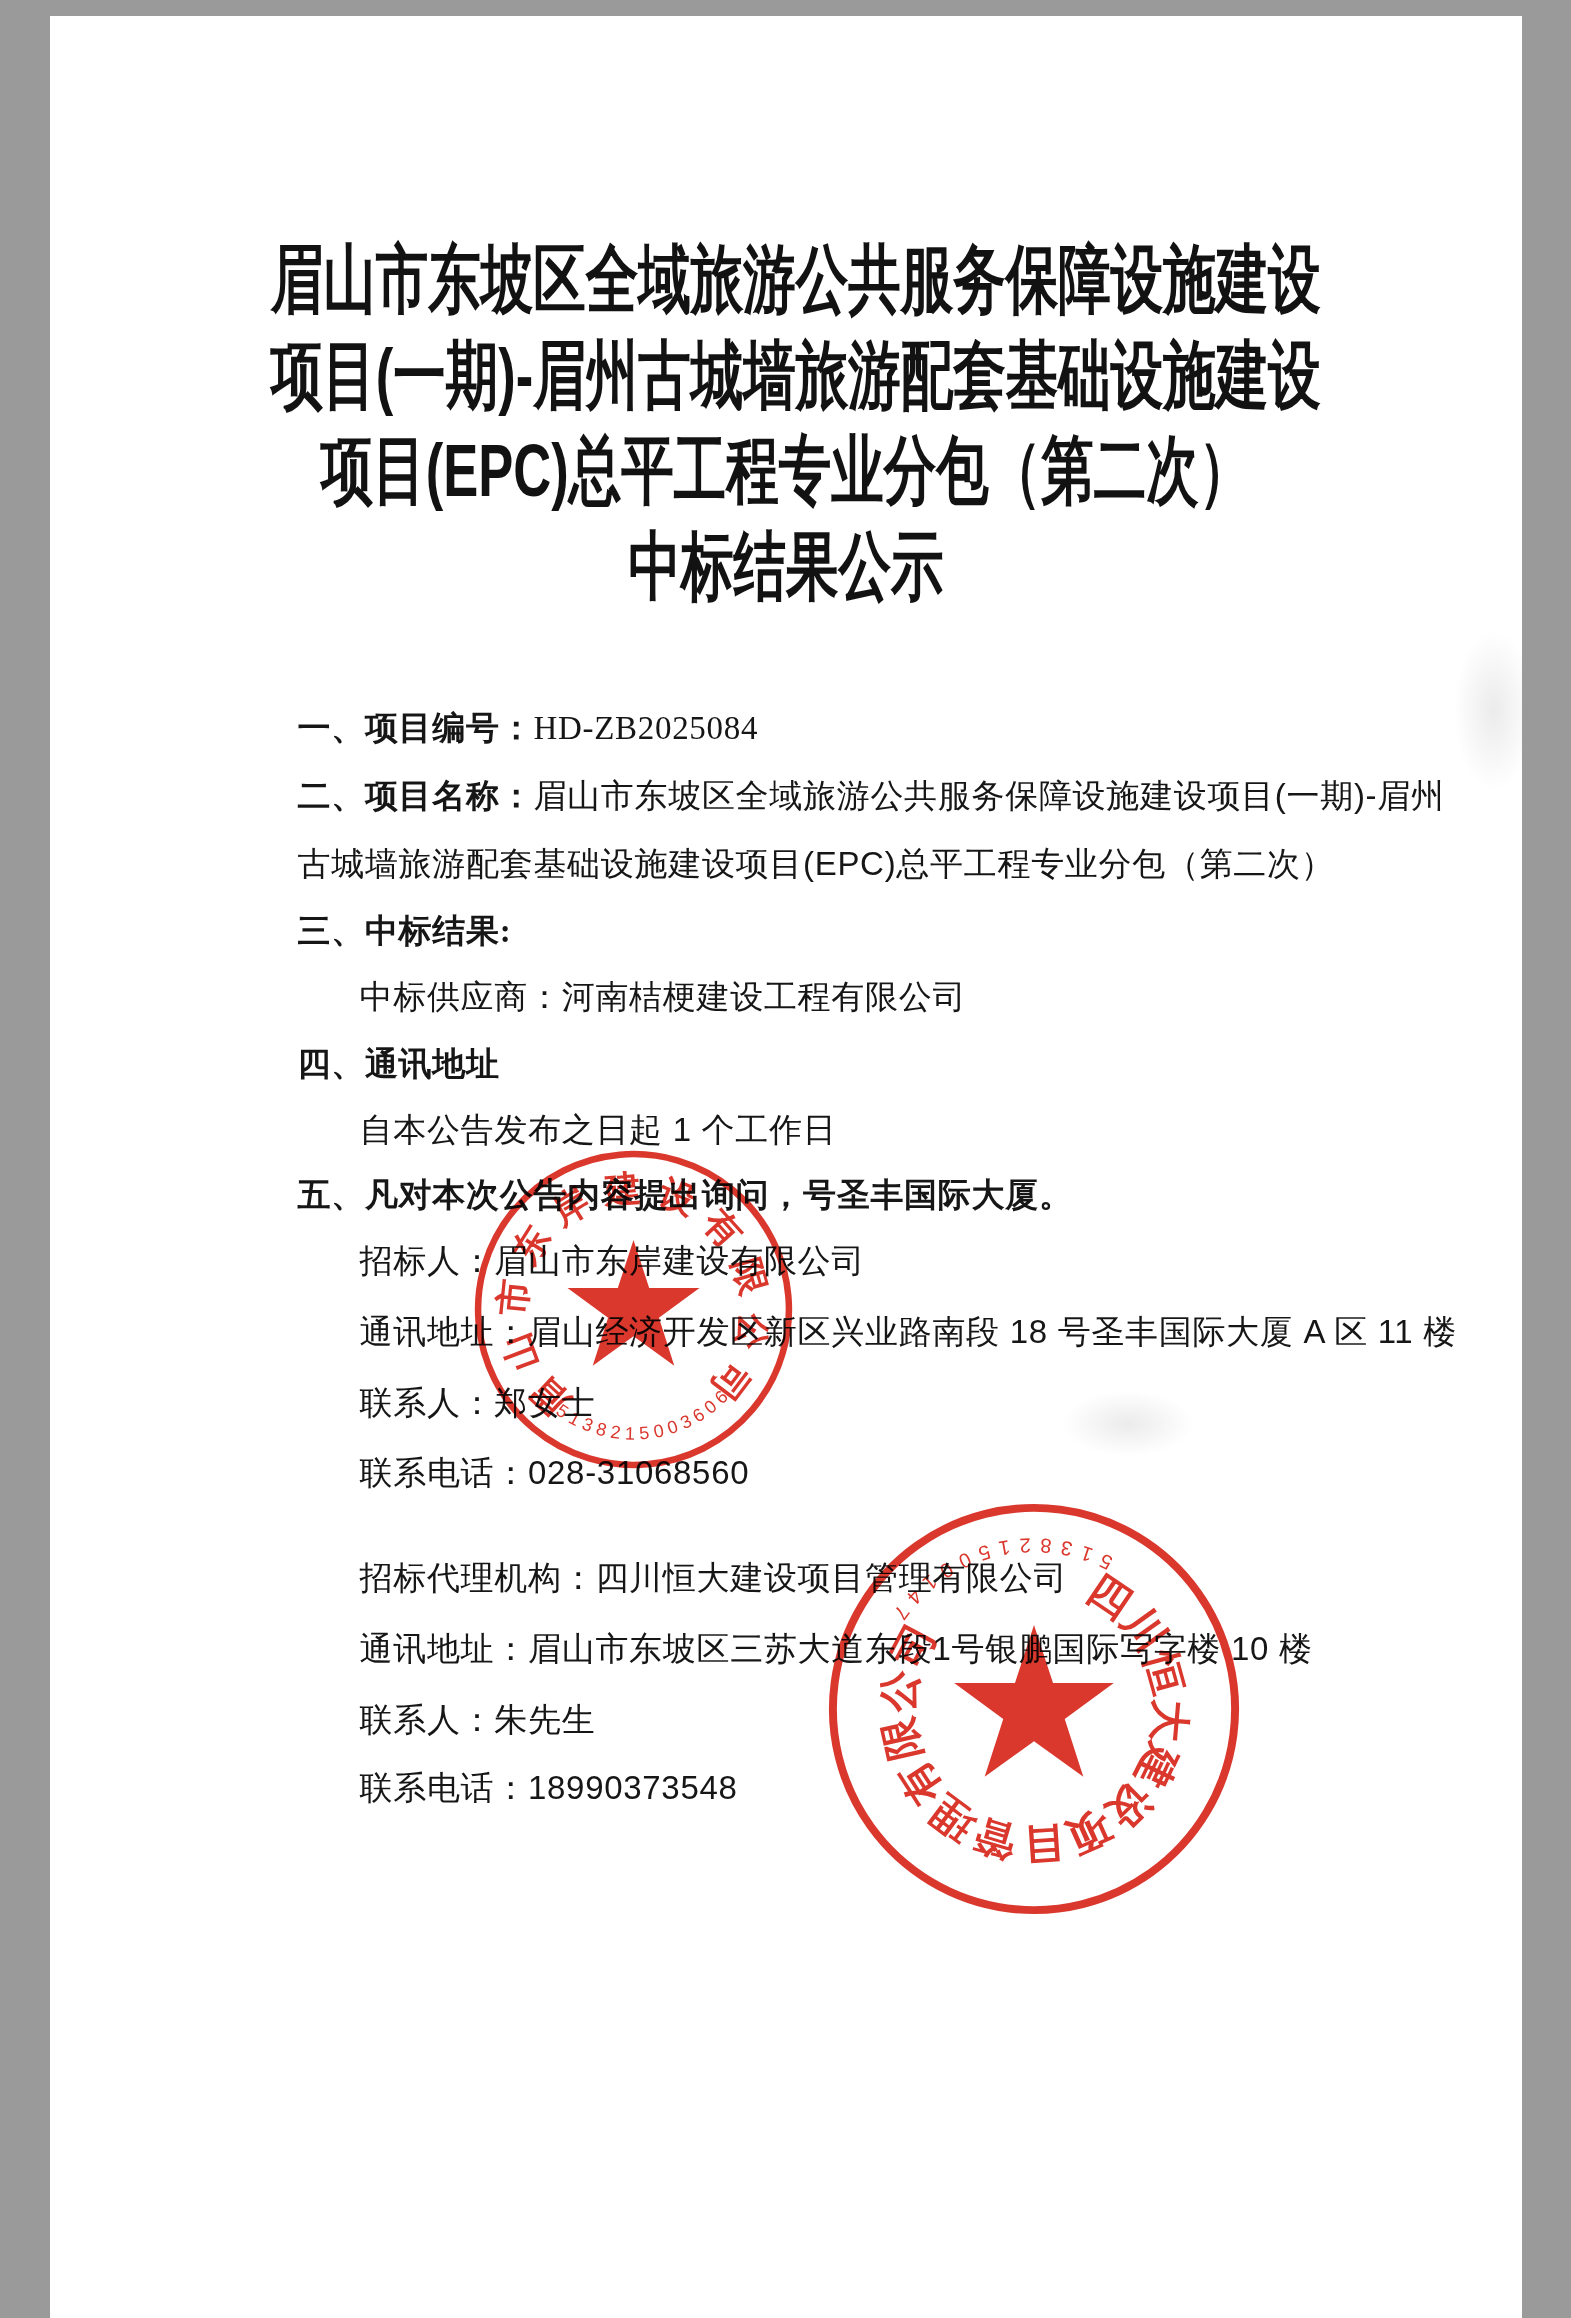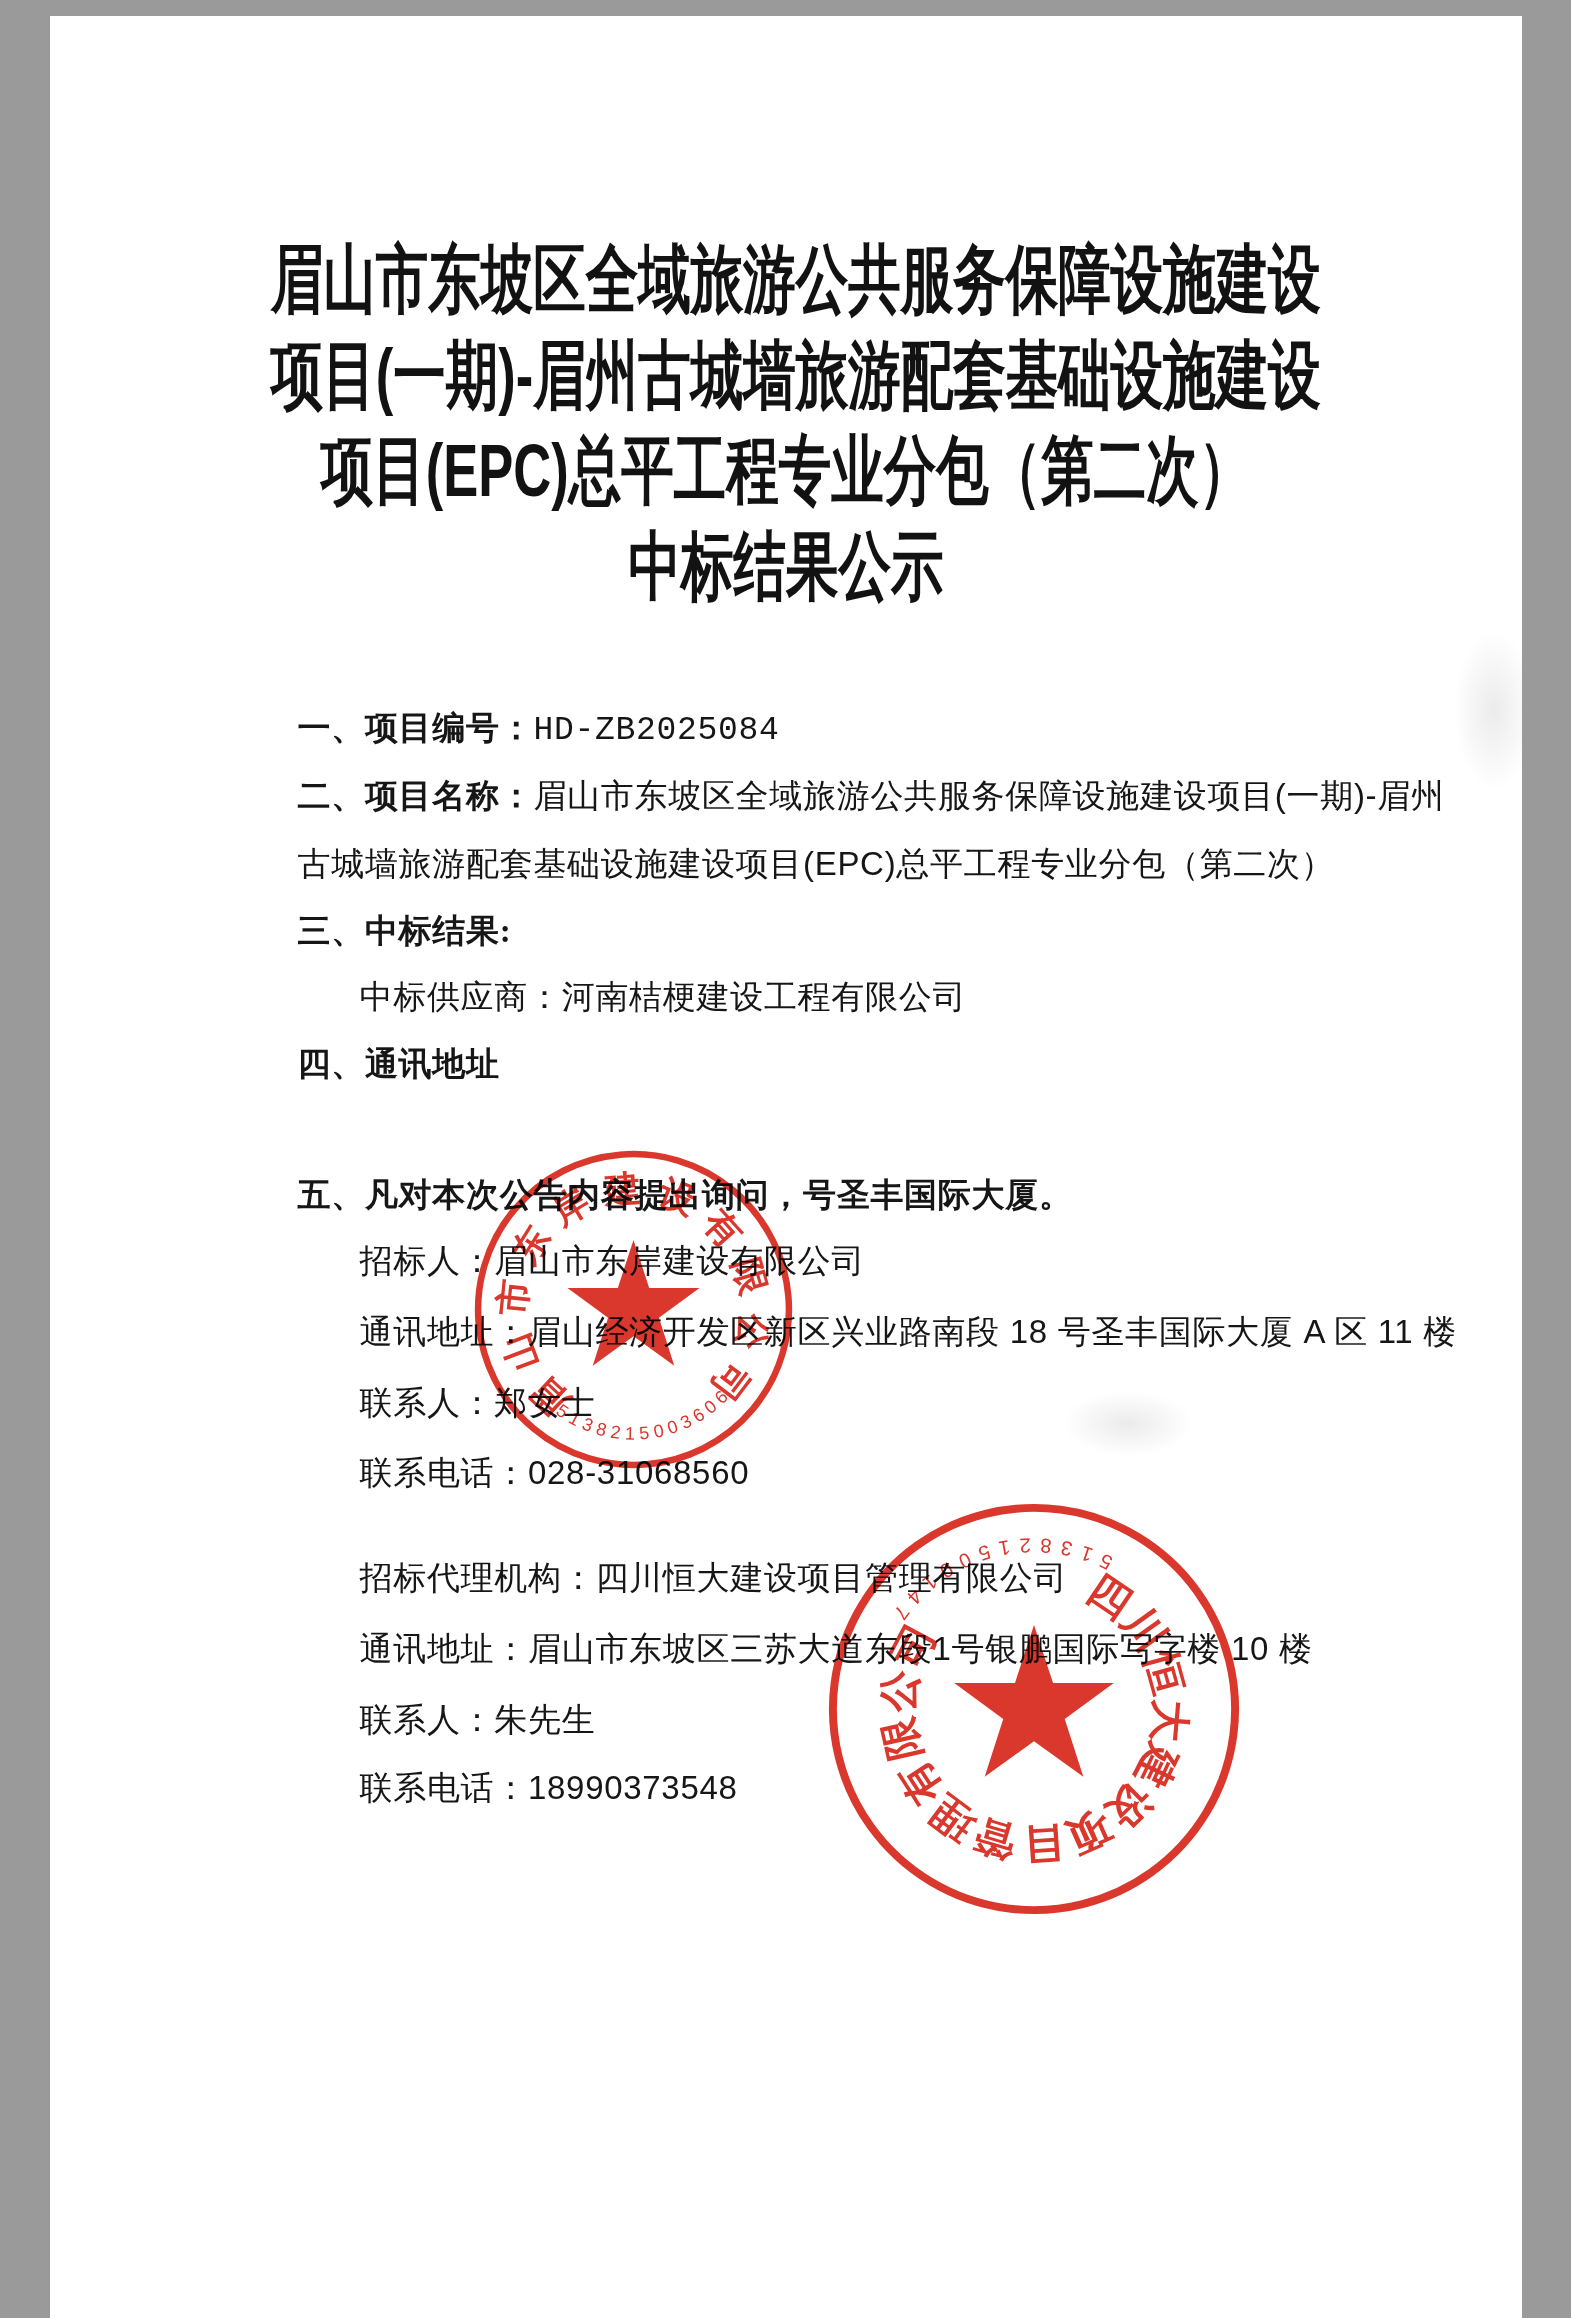--- a/index.html
+++ b/index.html
@@ -25,21 +25,21 @@
   .line{
     position:absolute;
     left:248px;
     font-size:33px;
     letter-spacing:0.7px;
     white-space:nowrap;
     color:#161616;
   }
   .line.indent{left:310px;}
   .hd{font-weight:bold;font-family:Liberation Serif, serif;}
-  .val{font-family:Liberation Mono, monospace;}
+  .val{font-family:Liberation Serif, serif;}
   .seal{
     position:absolute;
     mix-blend-mode:multiply;
     opacity:0.93;
   }
   .smudge{
     position:absolute;
     pointer-events:none;
     background:radial-gradient(closest-side,rgba(60,60,60,0.10),rgba(60,60,60,0));
     border-radius:50%;
@@ -57,20 +57,21 @@
 
   <p class="line" style="top:657px"><span class="hd">一、项目编号：</span><span class="val">HD-ZB2025084</span></p>
 
   <p class="line" style="top:793px"><span>古城墙旅游配套基础设施建设项目(EPC)总平工程专业分包（第二次）</span></p>
   <p class="line" style="top:725px"><span class="hd">二、项目名称：</span><span>眉山市东坡区全域旅游公共服务保障设施建设项目(一期)-眉州</span></p>
 
   <p class="line hd" style="top:860px">三、中标结果:</p>
   <p class="line indent" style="top:926px">中标供应商：河南桔梗建设工程有限公司</p>
 
   <p class="line hd" style="top:993px">四、通讯地址</p>
+  <p class="line indent" style="top:1059px">自本公告发布之日起 1 个工作日</p>
 
   <p class="line hd" style="top:1124px">五、凡对本次公告内容提出询问，号圣丰国际大厦。</p>
 
   <p class="line indent" style="top:1190px">招标人：眉山市东岸建设有限公司</p>
   <p class="line indent" style="top:1261px">通讯地址：眉山经济开发区新区兴业路南段 18 号圣丰国际大厦 A 区 11 楼</p>
   <p class="line indent" style="top:1332px">联系人：郑女士</p>
   <p class="line indent" style="top:1402px">联系电话：028-31068560</p>
 
   <p class="line indent" style="top:1507px">招标代理机构：四川恒大建设项目管理有限公司</p>
   <p class="line indent" style="top:1578px">通讯地址：眉山市东坡区三苏大道东段1号银鹏国际写字楼 10 楼</p>

